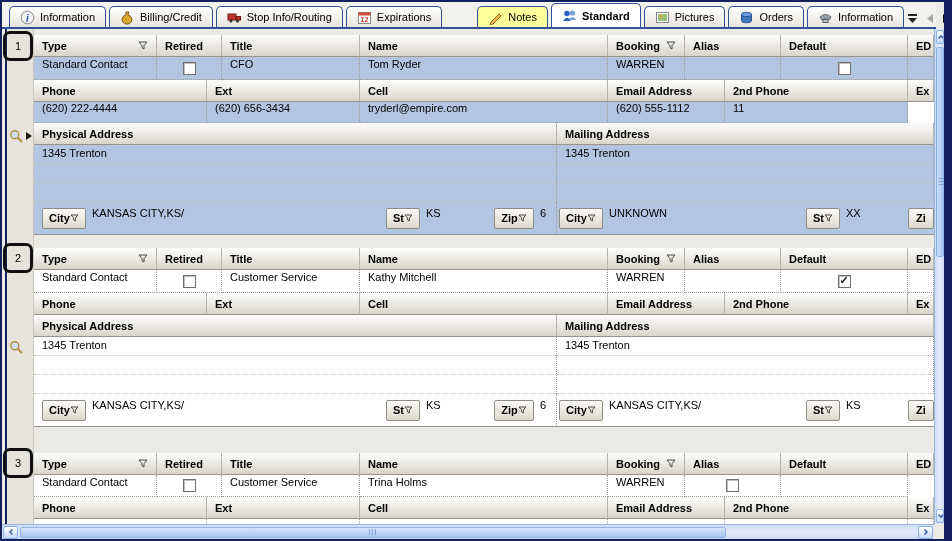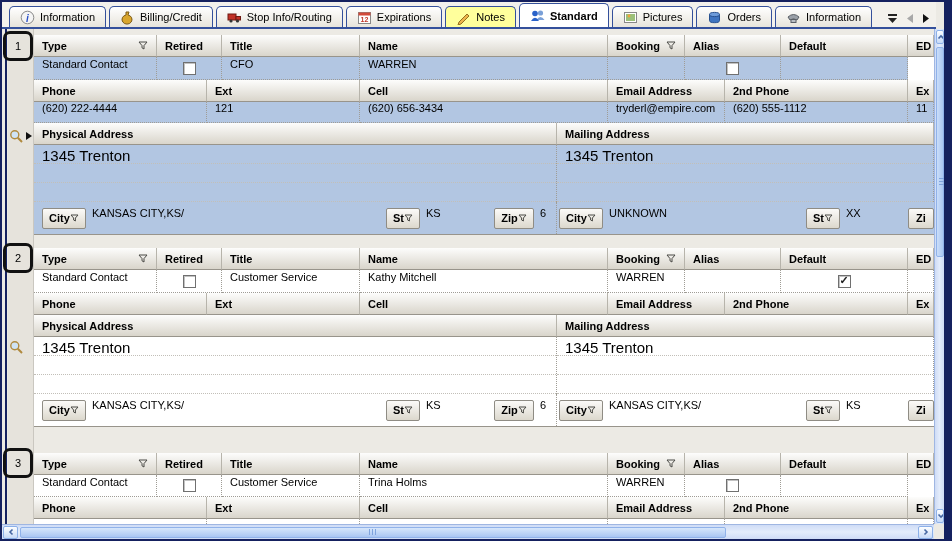--- a/index.html
+++ b/index.html
@@ -13,21 +13,21 @@
   .tabbar {
     position:absolute; top:0; left:0; right:14px; height:25px;
     background:#f3f1ec; display:flex; align-items:flex-end; padding-left:7px; gap:3px;
   }
   .tab {
     height:21px; display:inline-flex; align-items:center; gap:5px; padding:0 10px;
     border:1px solid #34509b; border-bottom:none; border-radius:5px 5px 0 0;
     background:linear-gradient(#ffffff,#e7e4db); font-size:11px; color:#000;
     white-space:nowrap; cursor:default; position:relative;
   }
-  .tab.notes { background:#ffff9c; }
+  .tab.notes { background:#ffff9c;margin-left:32px; }
   .tab.active { background:#ffffff; font-weight:bold; height:24px; z-index:3; }
   .tab-underline { position:absolute; top:25px; left:0; right:14px; height:2px; background:#34509b; z-index:2; }
   .tab-controls { margin-left:auto; display:flex; align-items:center; gap:8px; padding:0 6px 4px 0; }
   .tab-controls span { display:inline-flex; }
   .ticon { display:inline-flex; width:15px; height:15px; align-items:center; justify-content:center; }
   
   .content {
     position:absolute; top:27px; left:0; right:16px; bottom:15px;
     background:#eceae4; overflow:hidden;
   }
@@ -54,21 +54,21 @@
     overflow:hidden; white-space:nowrap; background:#fff;
   }
   .cell.center { justify-content:center; padding:0; }
   .checkbox {
     width:13px; height:13px; background:#fff; border:1px solid #707070;
     box-shadow:inset 1px 1px 0 rgba(120,120,120,.45); display:inline-flex;
     align-items:center; justify-content:center; font-size:11px; font-weight:bold; color:#1f1f1f;
   }
   .checkbox.checked::after { content:"\2713"; margin-top:-1px; }
   .addr { height:57px; border-right:1px dotted #9f9c95; background:#fff; overflow:hidden; }
-  .addr .line { height:19px; border-bottom:1px dotted #c2bfb8; font-size:15px; padding:2px 0 0 8px; white-space:nowrap; overflow:hidden; }
+  .addr .line { height:19px; border-bottom:1px dotted #c2bfb8; font-size:11px; padding:2px 0 0 8px; white-space:nowrap; overflow:hidden; }
   .cityrow { height:32px; background:#fff; display:flex; }
   .citygrp { display:flex; align-items:center; height:100%; padding-left:8px; overflow:hidden; }
   .citygrp.left { width:523px; border-right:1px dotted #9f9c95; }
   .citygrp.right { width:377px; padding-left:2px; }
   .cbtn {
     height:21px; display:inline-flex; align-items:center; justify-content:center; gap:0;
     background:linear-gradient(#fbfaf8,#dcd8cd); border:1px solid #8f8c84; border-radius:2px;
     font-size:11px; font-weight:bold; flex:none; overflow:hidden;
   }
   .cval { font-size:11px; padding:0 4px 10px 6px; white-space:nowrap; overflow:hidden; align-self:center; }
@@ -253,20 +253,21 @@
         <div>
             <span>ED</span>
           </div>
       </div>
       <div class="row gridA">
         <div class="cell">Standard Contact</div>
         <div class="cell center">
             <span class="checkbox"></span>
           </div>
         <div class="cell">CFO</div>
+        <div class="cell">Tom Ryder</div>
         <div class="cell">WARREN</div>
         <div class="cell"></div>
         <div class="cell center">
             <span class="checkbox"></span>
           </div>
         <div class="cell"></div>
       </div>
       <div class="hdr gridB">
         <div>
             <span>Phone</span>
@@ -282,21 +283,20 @@
           </div>
         <div>
             <span>2nd Phone</span>
           </div>
         <div>
             <span>Ex</span>
           </div>
       </div>
       <div class="row rowB gridB">
         <div class="cell">(620) 222-4444</div>
-        <div class="cell">121</div>
         <div class="cell">(620) 656-3434</div>
         <div class="cell">tryderl@empire.com</div>
         <div class="cell">(620) 555-1112</div>
         <div class="cell">11</div>
       </div>
       <div class="hdr gridC">
         <div>
             <span>Physical Address</span>
           </div>
         <div>

